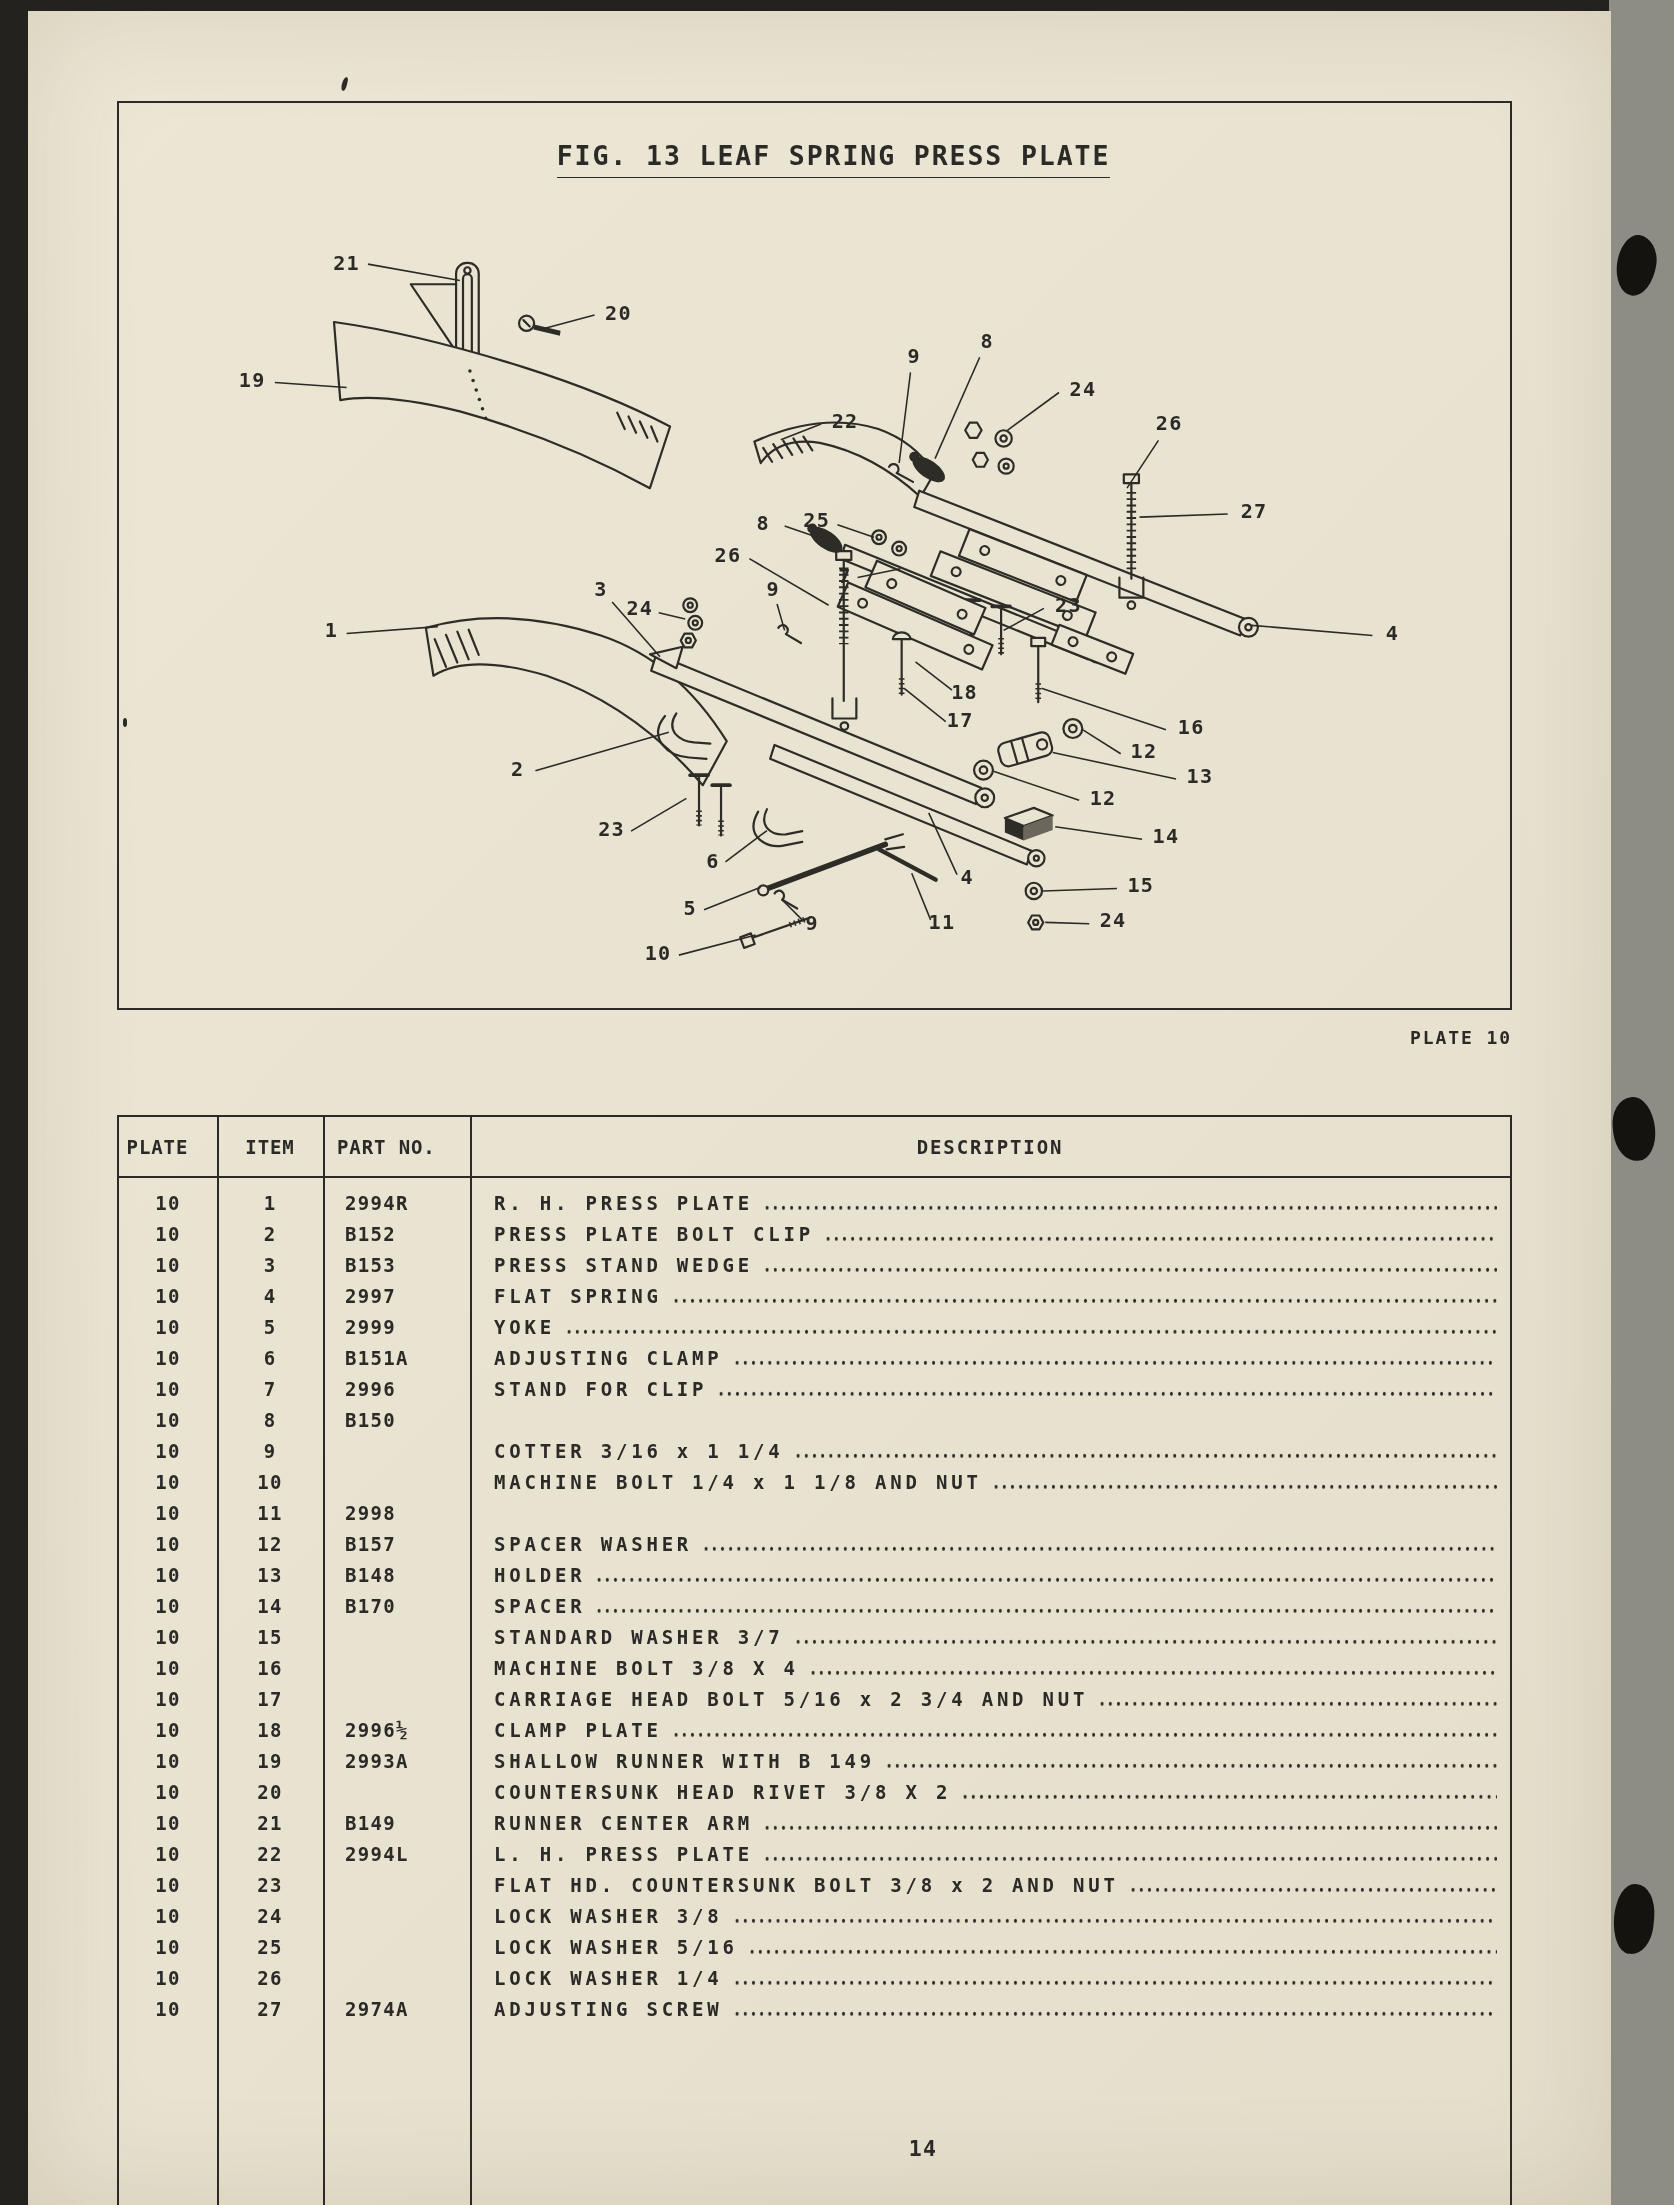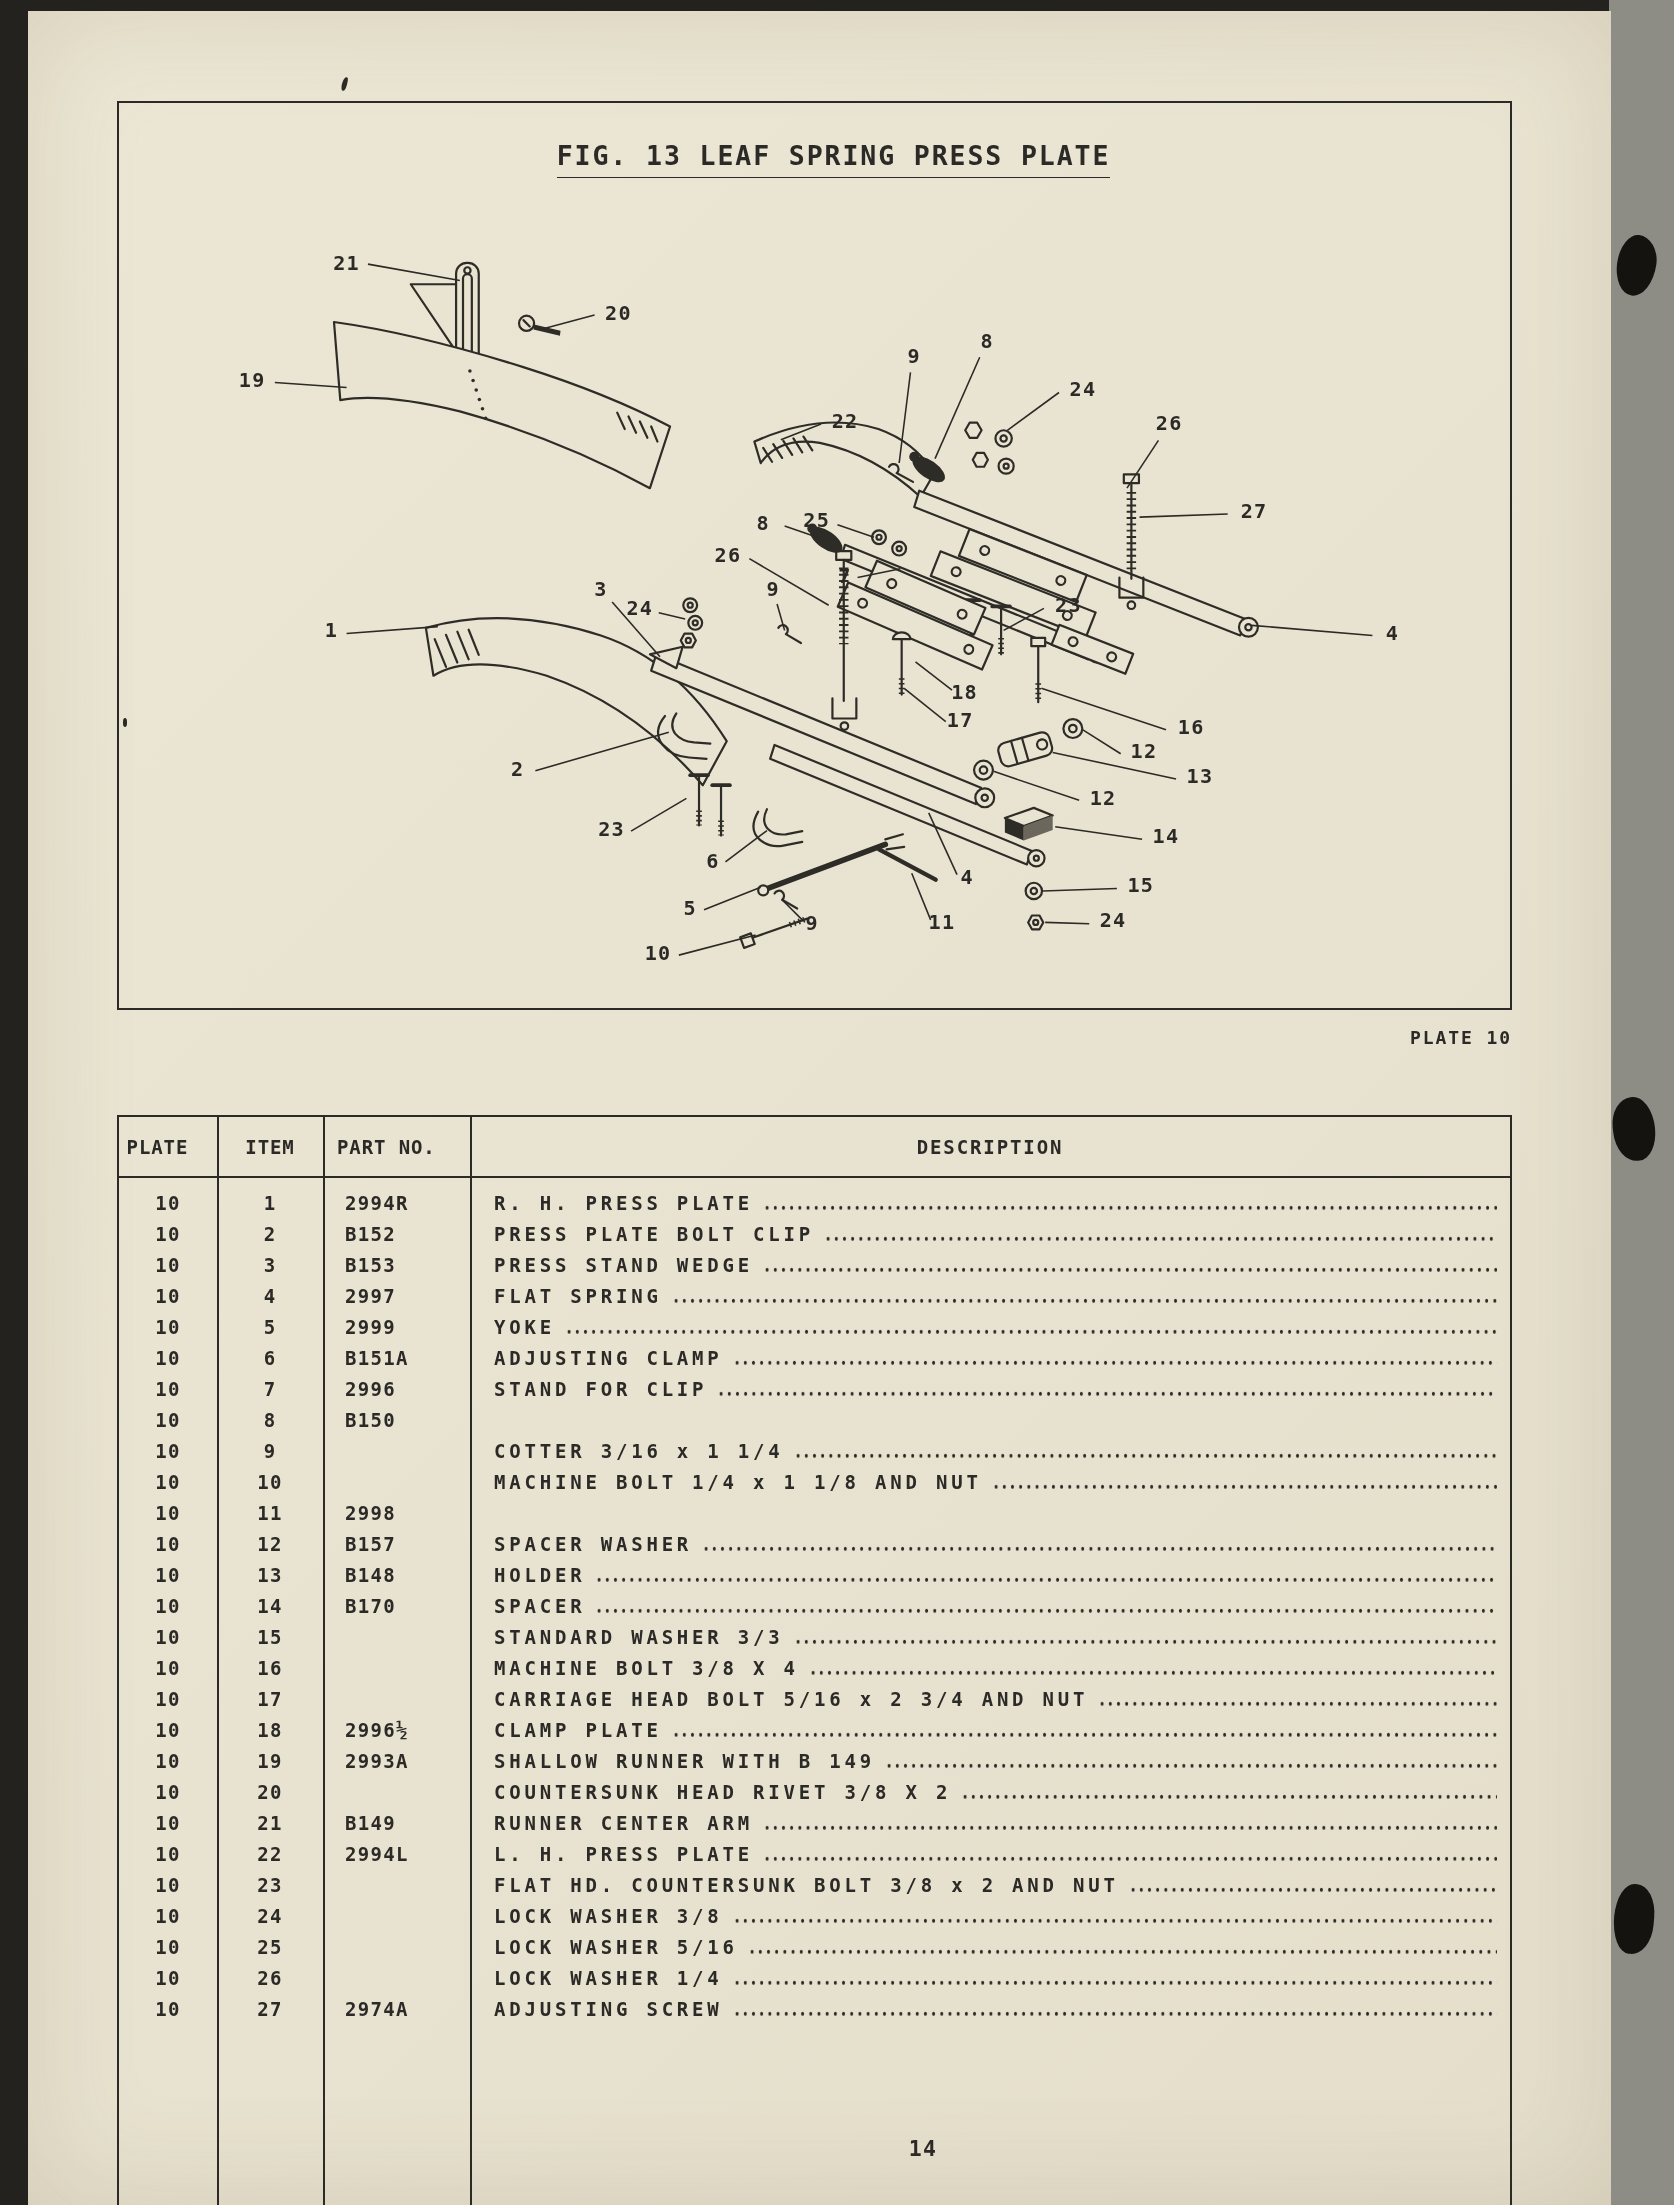--- a/index.html
+++ b/index.html
@@ -477,21 +477,21 @@
       <span class="desc-text">SPACER</span>
       <span class="dots"></span>
     </div>
   </div>
 
   <div class="trow">
     <div class="c-plate">10</div>
     <div class="c-item">15</div>
     <div class="c-part"></div>
     <div class="c-desc">
-      <span class="desc-text">STANDARD WASHER 3/3</span>
+      <span class="desc-text">STANDARD WASHER 3/7</span>
       <span class="dots"></span>
     </div>
   </div>
 
   <div class="trow">
     <div class="c-plate">10</div>
     <div class="c-item">16</div>
     <div class="c-part"></div>
     <div class="c-desc">
       <span class="desc-text">MACHINE BOLT 3/8 X 4</span>

